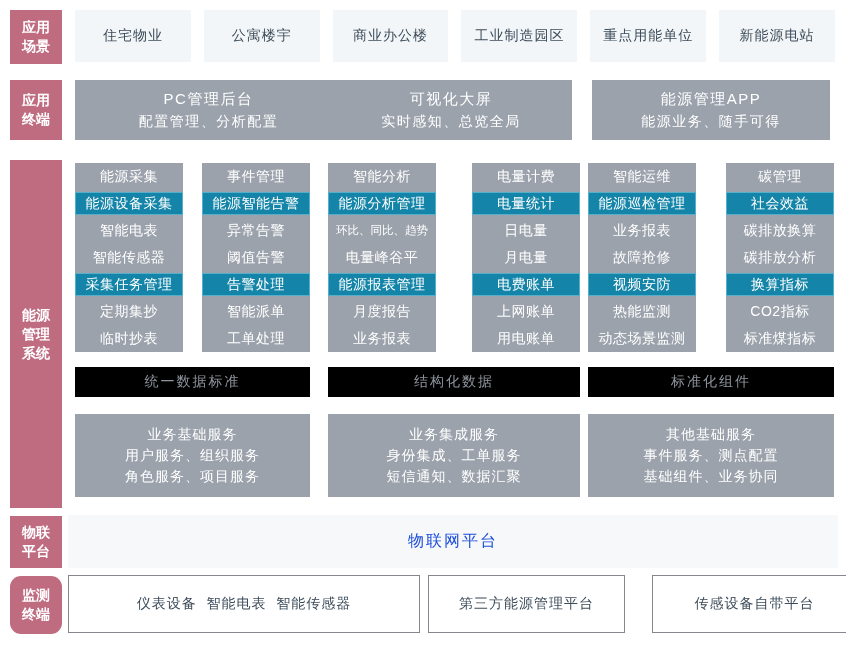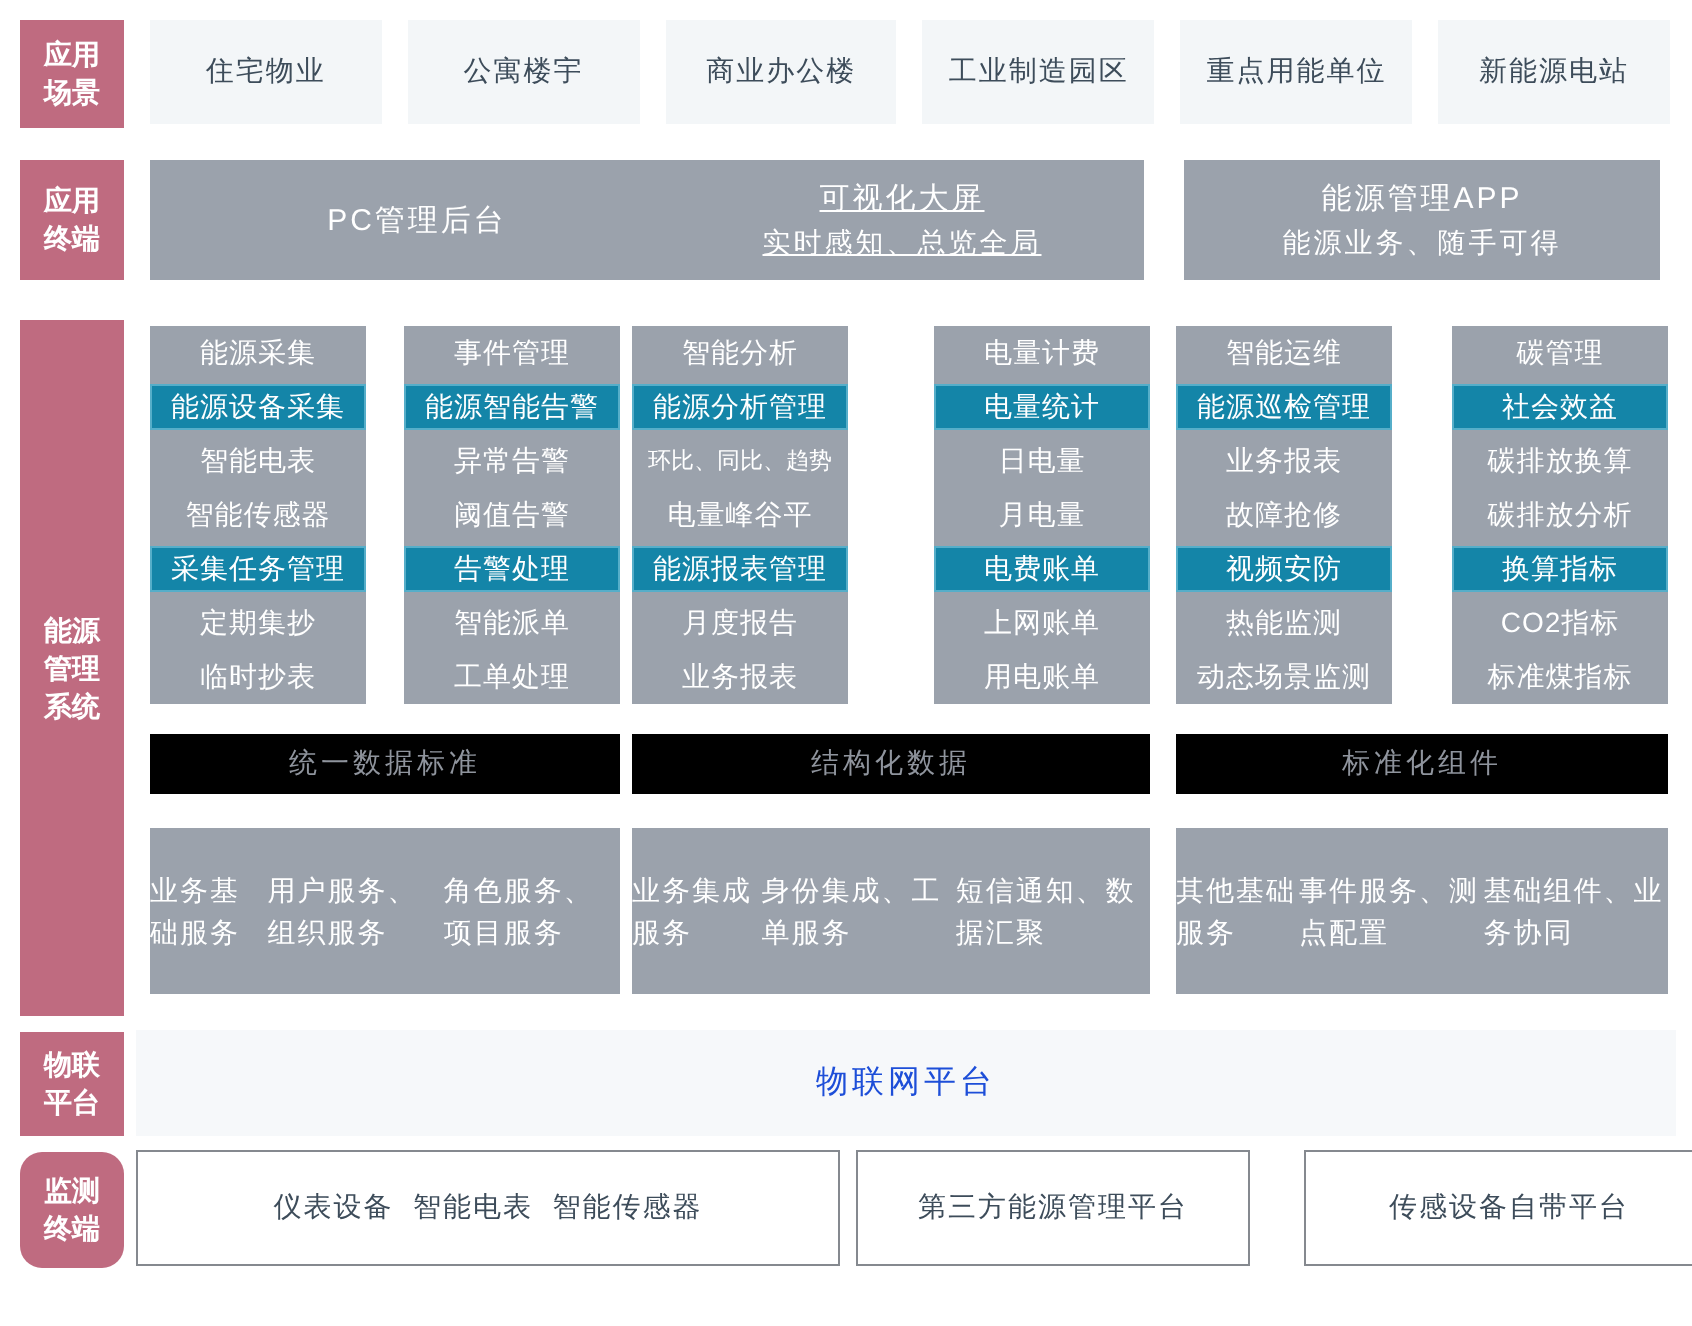--- a/index.html
+++ b/index.html
@@ -25,50 +25,50 @@
     flex:1; background:#f3f6f8; color:#3d4c5a; font-size:14px; letter-spacing:1px;
     display:flex; align-items:center; justify-content:center;
   }
 
   
   .terminal-box {
     position:absolute; top:80px; height:60px; background:#9ba2ac; color:#ffffff;
     display:flex; flex-direction:column; align-items:center; justify-content:center; gap:4px;
   }
   .t1 {left:75px;  width:243px;padding-left:12px;}
-  .t2 {left:330px; width:242px;text-decoration:underline;}
+  .t2 {left:330px; width:242px;}
   .t3 {left:592px; width:238px;}
   .terminal-title {font-size:15px; letter-spacing:1.5px;}
   .terminal-sub   {font-size:14px; letter-spacing:1.5px;}
 
   
   .group {position:absolute; top:160px; height:348px;}
   .g1 {left:75px;  width:235px;}
-  .g2 {left:316px; width:220px;padding-left:39px;}
+  .g2 {left:328px; width:252px;}
   .g3 {left:588px; width:246px;}
   .cols {position:absolute; top:3px; left:0; right:0; height:189px; display:flex; justify-content:space-between;}
   .col {width:108px; background:#9ba2ac;}
   .item {
     height:27px; display:flex; align-items:center; justify-content:center;
     color:#ffffff; font-size:14px; letter-spacing:0.5px;
   }
   .item.hl {
     background:#1485a8; border:1px solid #56aec9; box-sizing:border-box;
     height:23px; margin:2px 0;
   }
   .item.small {font-size:11.5px; letter-spacing:0;}
   .bar {
     position:absolute; top:207px; left:0; right:0; height:30px; background:#000000;
     color:#8f949d; font-size:14px; letter-spacing:2px;
     display:flex; align-items:center; justify-content:center;
   }
   .service {
     position:absolute; top:254px; left:0; right:0; height:83px; background:#9ba2ac;
     color:#ffffff; font-size:14px; line-height:21px; letter-spacing:1px;
-    display:flex; flex-direction:row; align-items:center; justify-content:center;
+    display:flex; flex-direction:column; align-items:center; justify-content:center;
   }
 
   
   .iot-bar {
     position:absolute; left:68px; top:515px; width:770px; height:53px; background:#f6f8fa;
     color:#1d4ed8; font-size:16px; letter-spacing:2px;
     display:flex; align-items:center; justify-content:center;
   }
 
   
@@ -101,20 +101,21 @@
   <div class="scenario-cell">住宅物业</div>
   <div class="scenario-cell">公寓楼宇</div>
   <div class="scenario-cell">商业办公楼</div>
   <div class="scenario-cell">工业制造园区</div>
   <div class="scenario-cell">重点用能单位</div>
   <div class="scenario-cell">新能源电站</div>
 </div>
 
 <div class="terminal-box t1">
   <div class="terminal-title">PC管理后台</div>
+  <div class="terminal-sub">配置管理、分析配置</div>
 </div>
 <div class="terminal-box t2">
   <div class="terminal-title">可视化大屏</div>
   <div class="terminal-sub">实时感知、总览全局</div>
 </div>
 <div class="terminal-box t3">
   <div class="terminal-title">能源管理APP</div>
   <div class="terminal-sub">能源业务、随手可得</div>
 </div>
 

